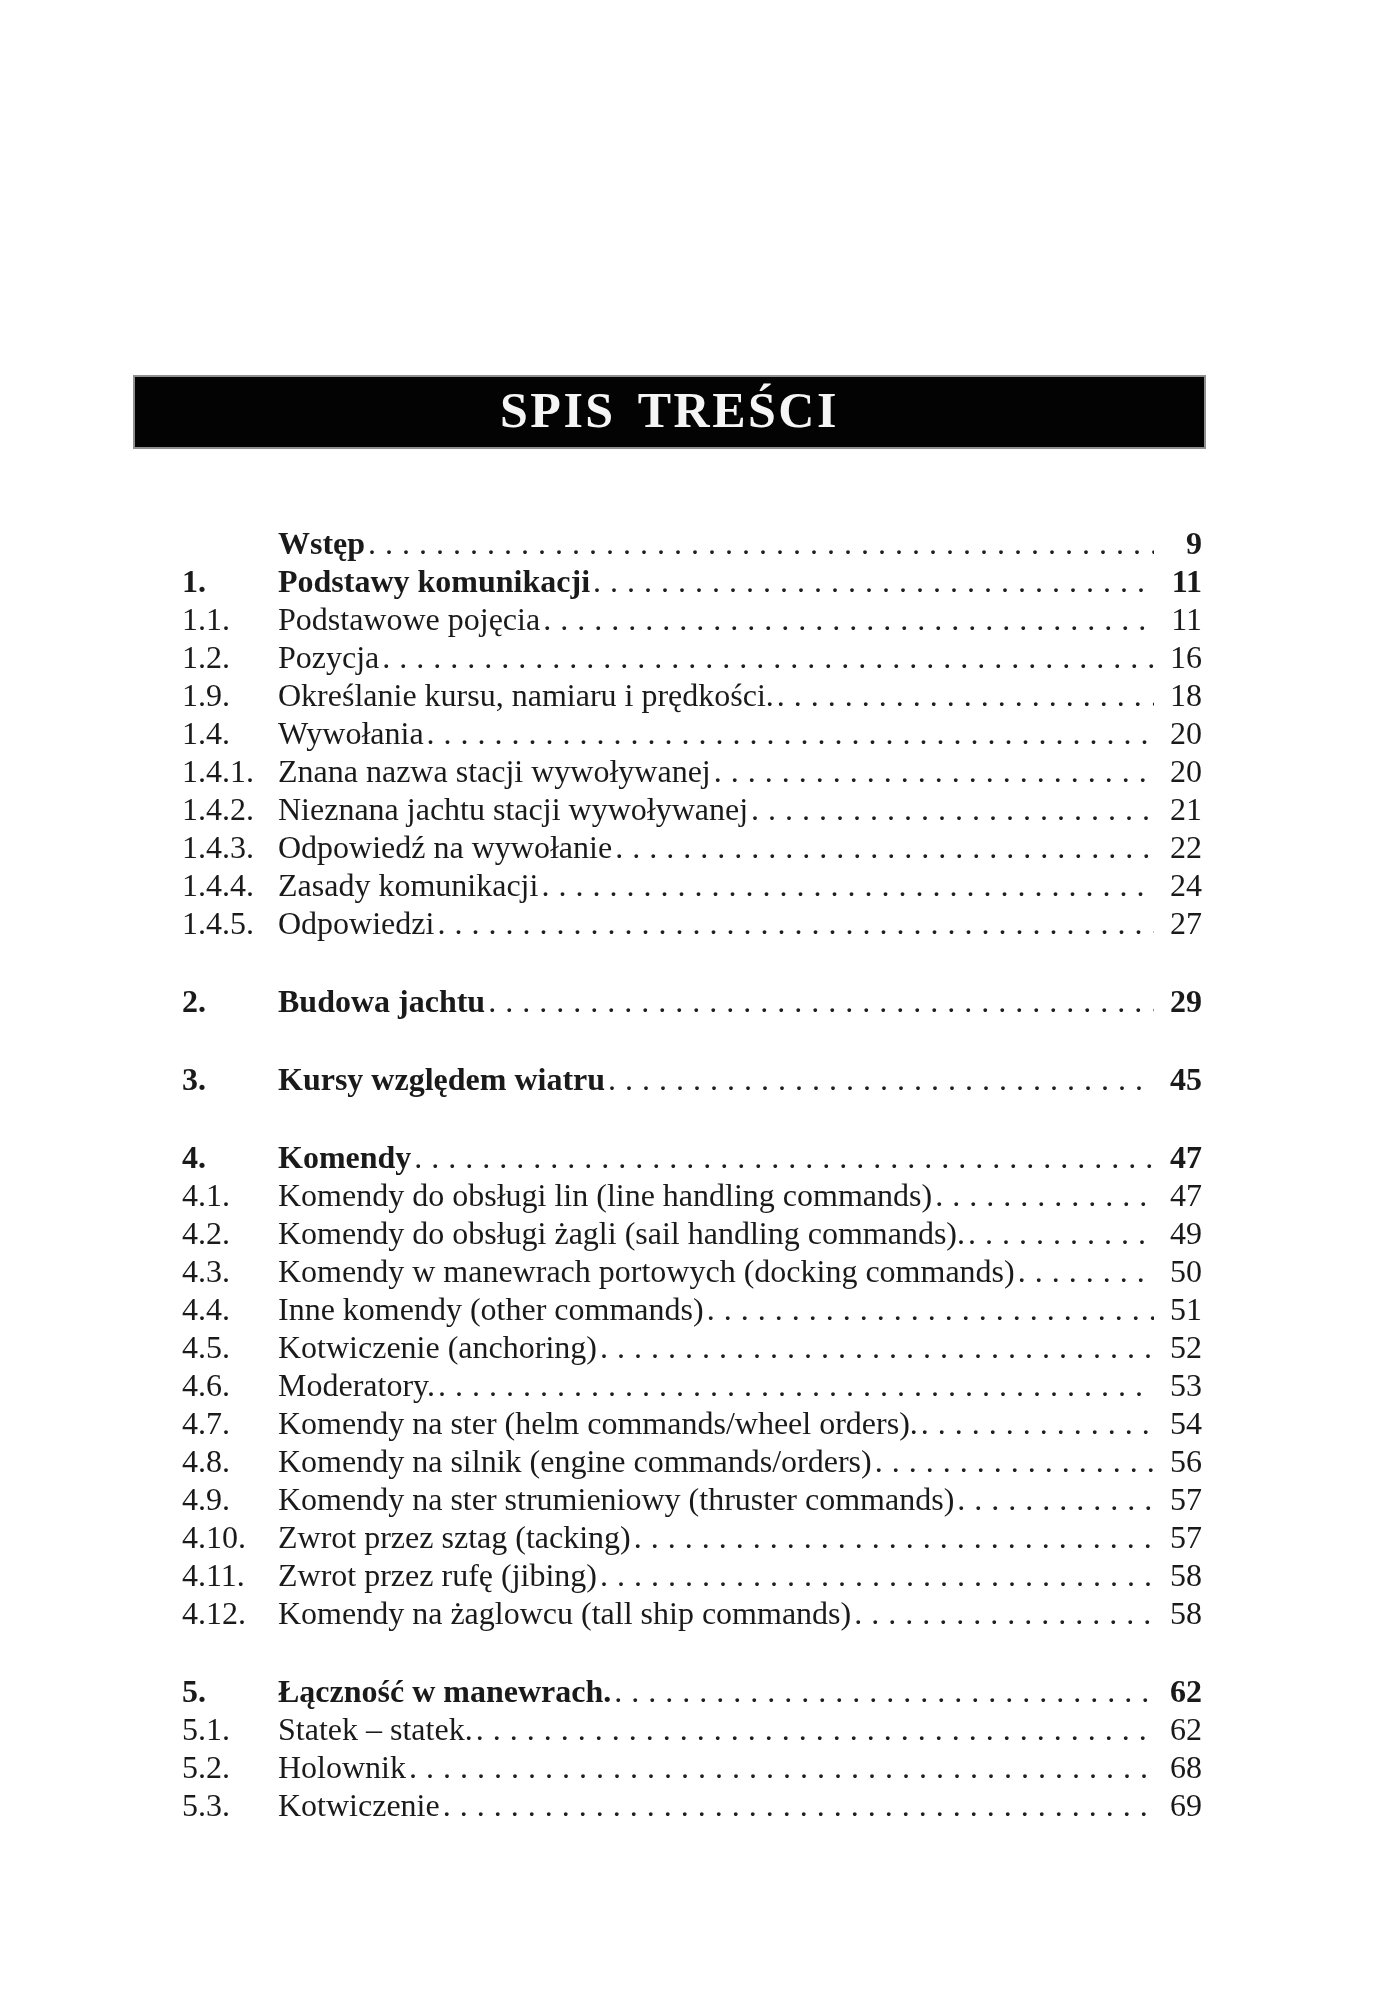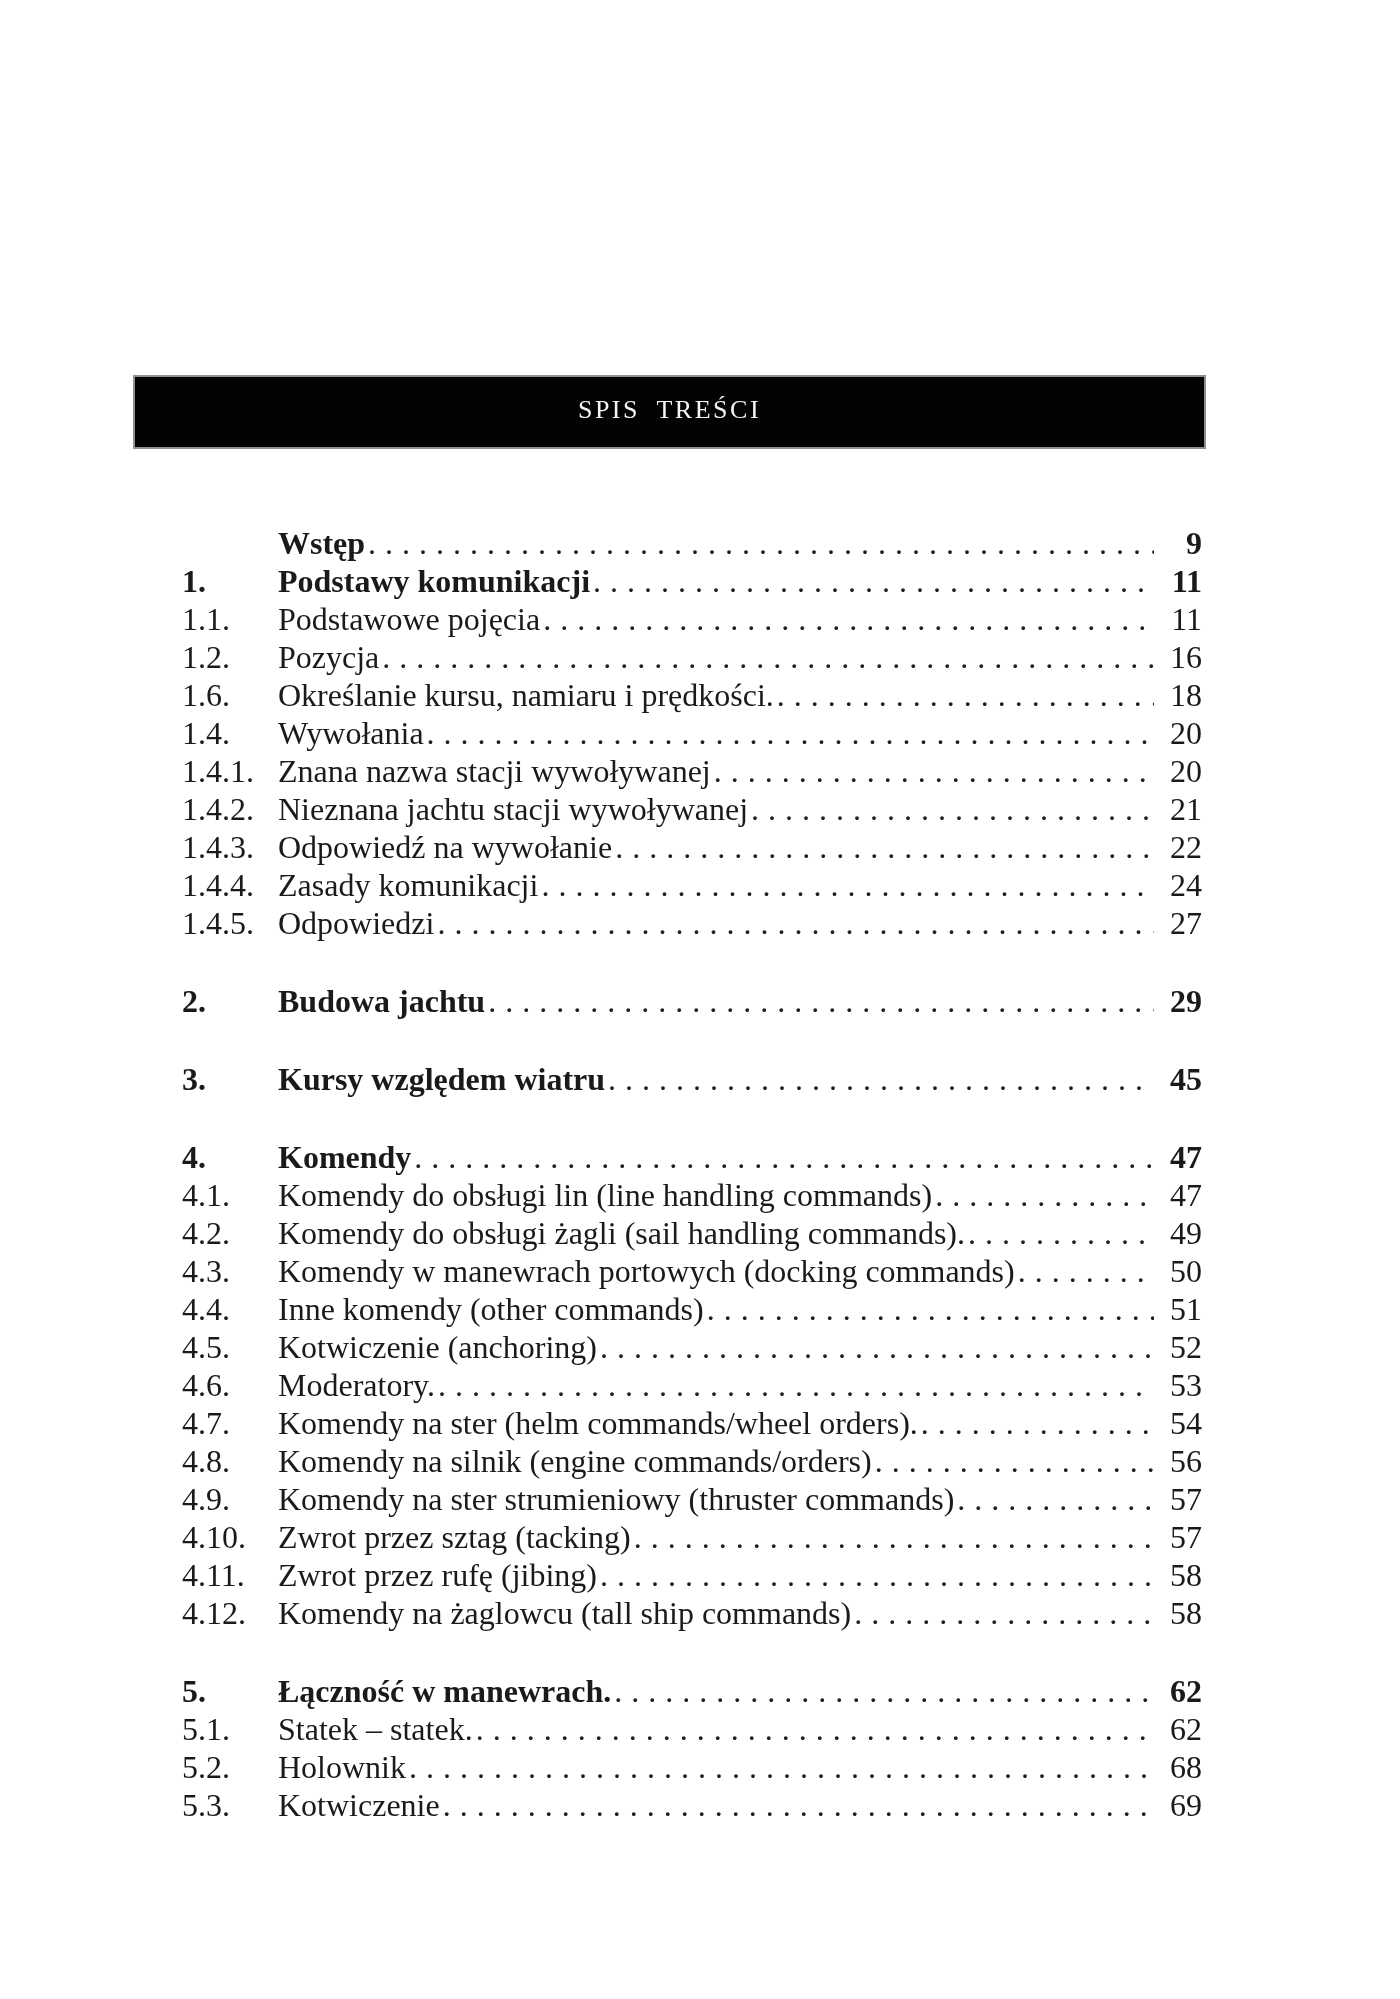--- a/index.html
+++ b/index.html
@@ -24,22 +24,22 @@
     height: 74px;
     box-sizing: border-box;
     background: #030303;
     border: 2px solid #909090;
     display: flex;
     align-items: center;
     justify-content: center;
   }
   .header-bar .title {
     color: #f5f5f5;
-    font-size: 26px;
-    font-weight: normal;
+    font-size: 50px;
+    font-weight: bold;
     letter-spacing: 2.5px;
     word-spacing: 8px;
     line-height: 1;
     padding-bottom: 4px;
   }
   .toc {
     position: absolute;
     left: 182px;
     top: 524px;
     width: 1020px;
@@ -112,21 +112,21 @@
       <span class="leader" aria-hidden="true">. . . . . . . . . . . . . . . . . . . . . . . . . . . . . . . . . . . . . . . . . . . . . . . . . . . . . . . . . . . . . . . . . . . . . . . . . . . . . . . . . . . . . . . . . . . . . . . . . . . . . . . . . . . . . . . . . . . . . . . . </span>
       <span class="pg">11</span>
     </div>
       <div class="row">
       <span class="num">1.2.</span>
       <span class="label">Pozycja</span>
       <span class="leader" aria-hidden="true">. . . . . . . . . . . . . . . . . . . . . . . . . . . . . . . . . . . . . . . . . . . . . . . . . . . . . . . . . . . . . . . . . . . . . . . . . . . . . . . . . . . . . . . . . . . . . . . . . . . . . . . . . . . . . . . . . . . . . . . . </span>
       <span class="pg">16</span>
     </div>
       <div class="row">
-      <span class="num">1.6.</span>
+      <span class="num">1.9.</span>
       <span class="label">Określanie kursu, namiaru i prędkości.</span>
       <span class="leader" aria-hidden="true">. . . . . . . . . . . . . . . . . . . . . . . . . . . . . . . . . . . . . . . . . . . . . . . . . . . . . . . . . . . . . . . . . . . . . . . . . . . . . . . . . . . . . . . . . . . . . . . . . . . . . . . . . . . . . . . . . . . . . . . . </span>
       <span class="pg">18</span>
     </div>
       <div class="row">
       <span class="num">1.4.</span>
       <span class="label">Wywołania</span>
       <span class="leader" aria-hidden="true">. . . . . . . . . . . . . . . . . . . . . . . . . . . . . . . . . . . . . . . . . . . . . . . . . . . . . . . . . . . . . . . . . . . . . . . . . . . . . . . . . . . . . . . . . . . . . . . . . . . . . . . . . . . . . . . . . . . . . . . . </span>
       <span class="pg">20</span>
     </div>

